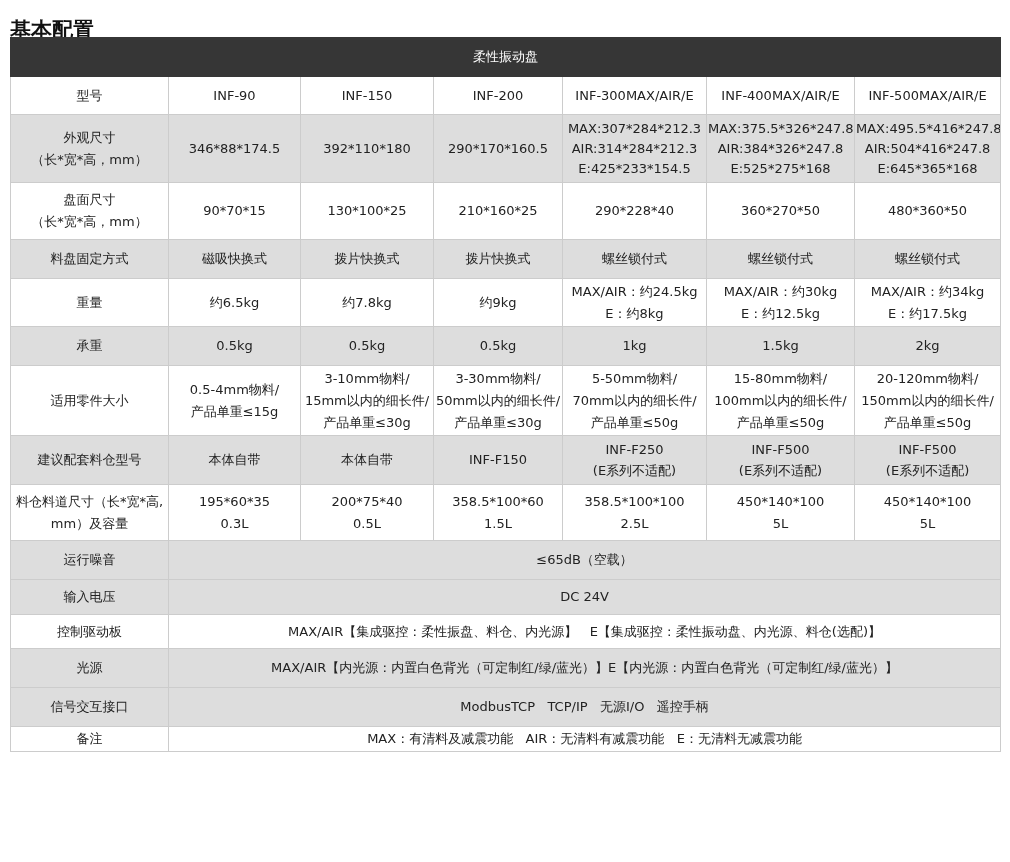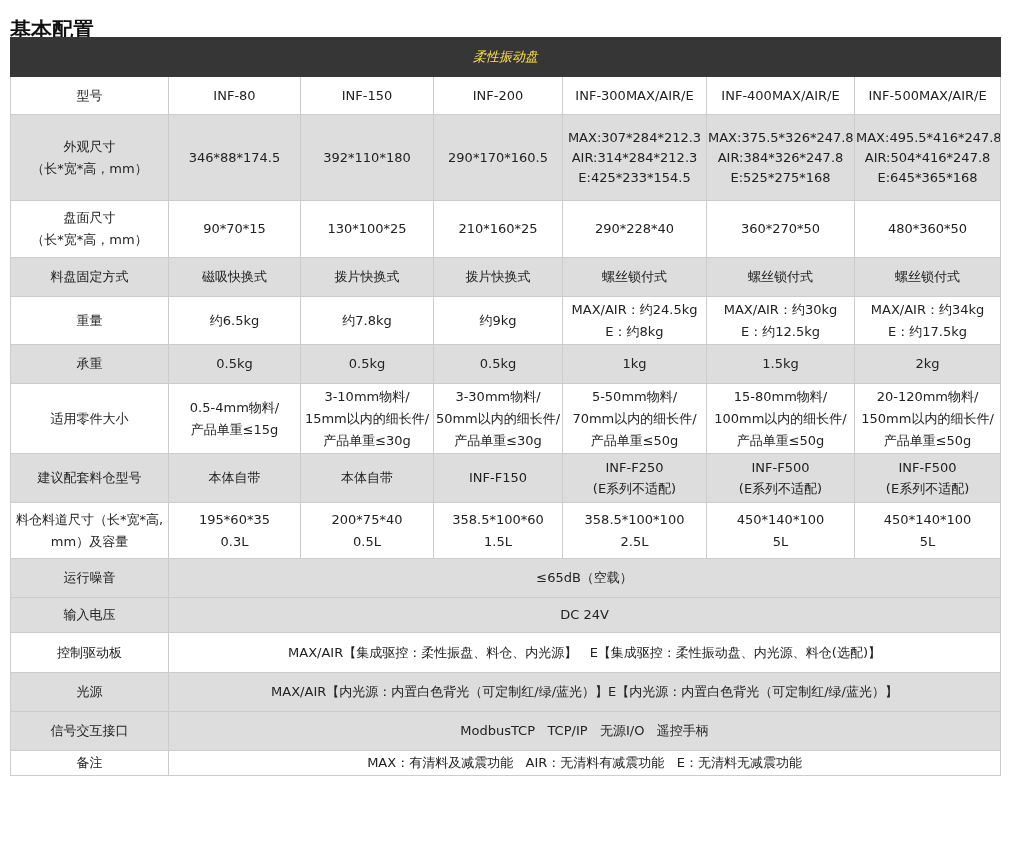--- a/index.html
+++ b/index.html
@@ -36,24 +36,23 @@
       text-align: center;
       vertical-align: middle;
       padding: 0 1px;
       line-height: 22px;
       font-weight: normal;
       overflow: hidden;
       white-space: nowrap;
     }
     table.spec th.banner {
       background: #363636;
-      color: #fde047;
+      color: #ffffff;
       height: 38px;
       border-color: #363636;
-      font-style: italic;
     }
     tr.odd td { background: #ffffff; }
     tr.even td { background: #dddddd; }
     .line { display: block; }
   </style>
 </head>
 <body>
 
 <div class="page-title">基本配置</div>
 
@@ -68,29 +67,29 @@
     <col style="width:146px">
   </colgroup>
   <thead>
     <tr>
       <th class="banner" colspan="7">柔性振动盘</th>
     </tr>
   </thead>
   <tbody>
     <tr class="odd" style="height:38px">
       <td>型号</td>
-      <td>INF-80</td>
+      <td>INF-90</td>
       <td>INF-150</td>
       <td>INF-200</td>
       <td>INF-300MAX/AIR/E</td>
       <td>INF-400MAX/AIR/E</td>
       <td>INF-500MAX/AIR/E</td>
     </tr>
 
-    <tr class="even" style="height:86px">
+    <tr class="even" style="height:68px">
       <td>
         <span class="line">外观尺寸</span>
         <span class="line">（长*宽*高，mm）</span>
       </td>
       <td>
           <span class="line">346*88*174.5</span>
         </td>
       <td>
           <span class="line">392*110*180</span>
         </td>
@@ -250,21 +249,21 @@
     </tr>
 
     <tr class="even" style="height:39px">
       <td>运行噪音</td>
       <td colspan="6">≤65dB（空载）</td>
     </tr>
     <tr class="even" style="height:35px">
       <td>输入电压</td>
       <td colspan="6">DC 24V</td>
     </tr>
-    <tr class="odd" style="height:40px">
+    <tr class="odd" style="height:34px">
       <td>控制驱动板</td>
       <td colspan="6" style="white-space:pre">MAX/AIR【集成驱控：柔性振盘、料仓、内光源】   E【集成驱控：柔性振动盘、内光源、料仓(选配)】</td>
     </tr>
     <tr class="even" style="height:39px">
       <td>光源</td>
       <td colspan="6">MAX/AIR【内光源：内置白色背光（可定制红/绿/蓝光）】E【内光源：内置白色背光（可定制红/绿/蓝光）】</td>
     </tr>
     <tr class="even" style="height:39px">
       <td>信号交互接口</td>
       <td colspan="6" style="white-space:pre">ModbusTCP   TCP/IP   无源I/O   遥控手柄</td>

